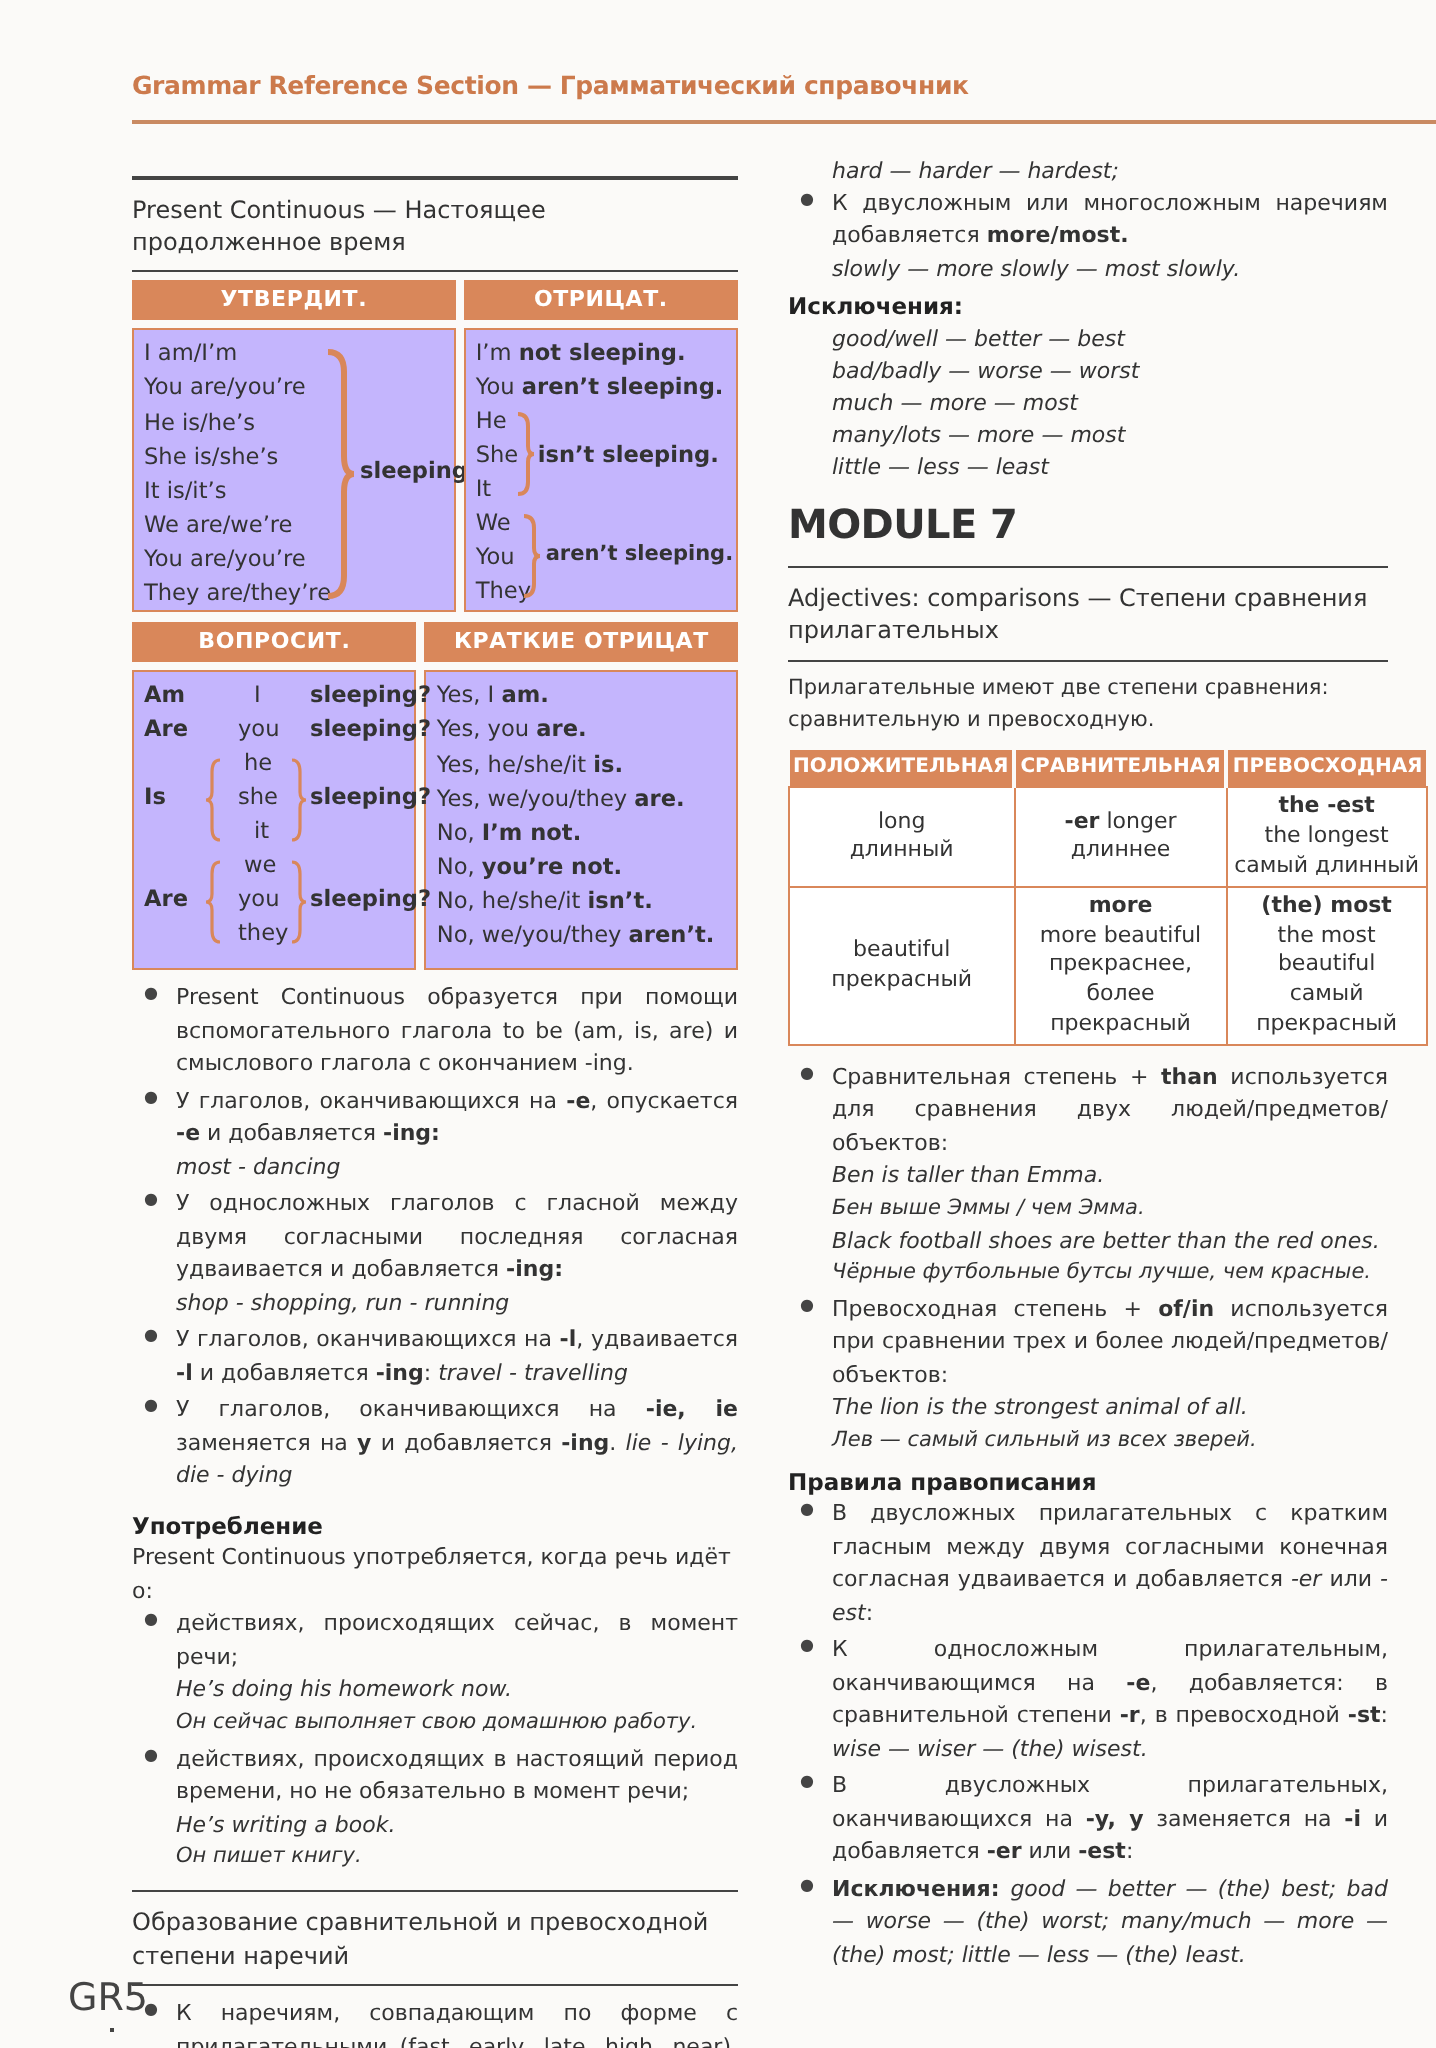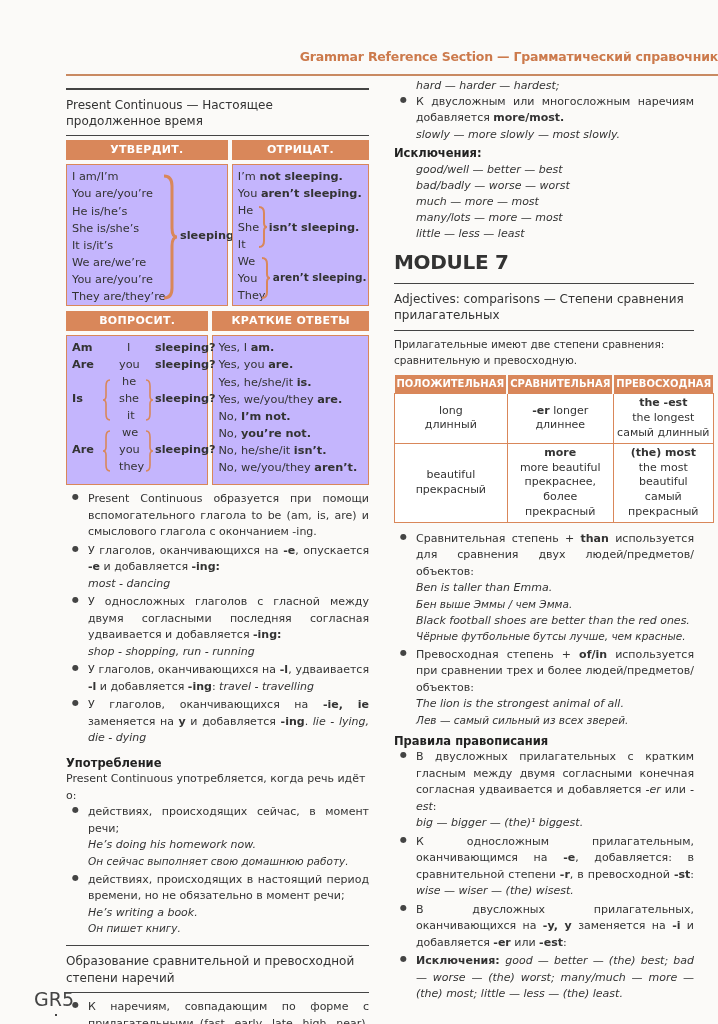--- a/index.html
+++ b/index.html
@@ -1,19 +1,19 @@
 <!DOCTYPE html>
 <html><head>
 <meta charset="utf-8">
 <style>
   * { box-sizing: border-box; margin: 0; padding: 0; }
   html, body { width: 718px; height: 1024px; background: #fbfaf8; overflow: hidden; }
   body { position: relative; font-family: "DejaVu Sans", sans-serif; color: #333; font-size: 11px; line-height: 1.45; }
 
-  .page-header { position: absolute; left: 66px; top: 48px; width: 652px; text-align: right; }
+  .page-header { position: absolute; left: 66px; top: 34px; width: 652px; }
   .page-header .title { color: #cc7a4c; font-weight: bold; font-size: 12.5px; font-family: "DejaVu Sans", sans-serif; letter-spacing: -0.2px; }
   .page-header .rule { margin-top: 8px; height: 2px; background: #c98a62; }
 
   .col { position: absolute; top: 80px; }
   .col-left { left: 66px; width: 303px; }
   .col-right { left: 394px; width: 300px; }
 
   .sec-rule { height: 1.5px; background: #444; }
   .sec-title { font-size: 12px; color: #333; padding: 7px 0 6px; line-height: 1.35; }
 
@@ -144,21 +144,21 @@
           </svg>
         <span class="t" style="left:52px;top:105px">you</span>
         <svg class="brace" style="left:78px;top:93px" viewBox="0 0 8 44">
             <path d="M1 2 Q5 2 5 8 L5 18 Q5 22 8 22 Q5 22 5 26 L5 36 Q5 42 1 42" fill="none" stroke="#d9875a" stroke-width="1.6"></path>
           </svg>
         <span class="t b" style="left:88px;top:105px">sleeping?</span>
         <span class="t" style="left:52px;top:122px">they</span>
       </div>
     </div>
     <div class="cell" style="flex:1.1">
-      <div class="hdr">КРАТКИЕ ОТВЕТЫ</div>
+      <div class="hdr">КРАТКИЕ ОТРИЦАТ</div>
       <div class="box a-box" id="answers">
           <div><span>Yes, I </span><b>am.</b></div>
           <div><span>Yes, you </span><b>are.</b></div>
           <div><span>Yes, he/she/it </span><b>is.</b></div>
           <div><span>Yes, we/you/they </span><b>are.</b></div>
           <div><span>No, </span><b>I’m not.</b></div>
           <div><span>No, </span><b>you’re not.</b></div>
           <div><span>No, he/she/it </span><b>isn’t.</b></div>
           <div><span>No, we/you/they </span><b>aren’t.</b></div>
         </div>
@@ -230,21 +230,21 @@
     </tbody>
   </table>
 
   <ul class="bul" style="margin-top:8px">
     <li><span>Сравнительная степень + </span><span class="b">than</span><span> используется для сравнения двух людей/предметов/объектов:</span><span class="ex">Ben is taller than Emma.</span><span class="exs">Бен выше Эммы / чем Эмма.</span><span class="ex">Black football shoes are better than the red ones.</span><span class="exs">Чёрные футбольные бутсы лучше, чем красные.</span></li>
     <li><span>Превосходная степень + </span><span class="b">of/in</span><span> используется при сравнении трех и более людей/предметов/объектов:</span><span class="ex">The lion is the strongest animal of all.</span><span class="exs">Лев — самый сильный из всех зверей.</span></li>
   </ul>
 
   <div class="subhead" style="margin-top:4px">Правила правописания</div>
   <ul class="bul" style="margin-top:0">
-    <li><span>В двусложных прилагательных с кратким гласным между двумя согласными конечная согласная удваивается и добавляется </span><span class="it">-er</span><span> или </span><span class="it">-est</span><span>:</span><span class="ex">big — bigger — (the)¹ biggest.</span></li>
+    <li><span>В двусложных прилагательных с кратким гласным между двумя согласными конечная согласная удваивается и добавляется </span><span class="it">-er</span><span> или </span><span class="it">-est</span><span>:</span></li>
     <li><span>К односложным прилагательным, оканчивающимся на </span><span class="b">-e</span><span>, добавляется: в сравнительной степени </span><span class="b">-r</span><span>, в превосходной </span><span class="b">-st</span><span>: </span><span class="it">wise — wiser — (the) wisest.</span></li>
     <li><span>В двусложных прилагательных, оканчивающихся на </span><span class="b">-y, y</span><span> заменяется на </span><span class="b">-i</span><span> и добавляется </span><span class="b">-er</span><span> или </span><span class="b">-est</span><span>:</span></li>
     <li><span class="b">Исключения: </span><span class="it">good — better — (the) best; bad — worse — (the) worst; many/much — more — (the) most; little — less — (the) least.</span></li>
   </ul>
 
 </div>
 
 <div class="page-num">GR5</div>
 <div class="dot"></div>
 

